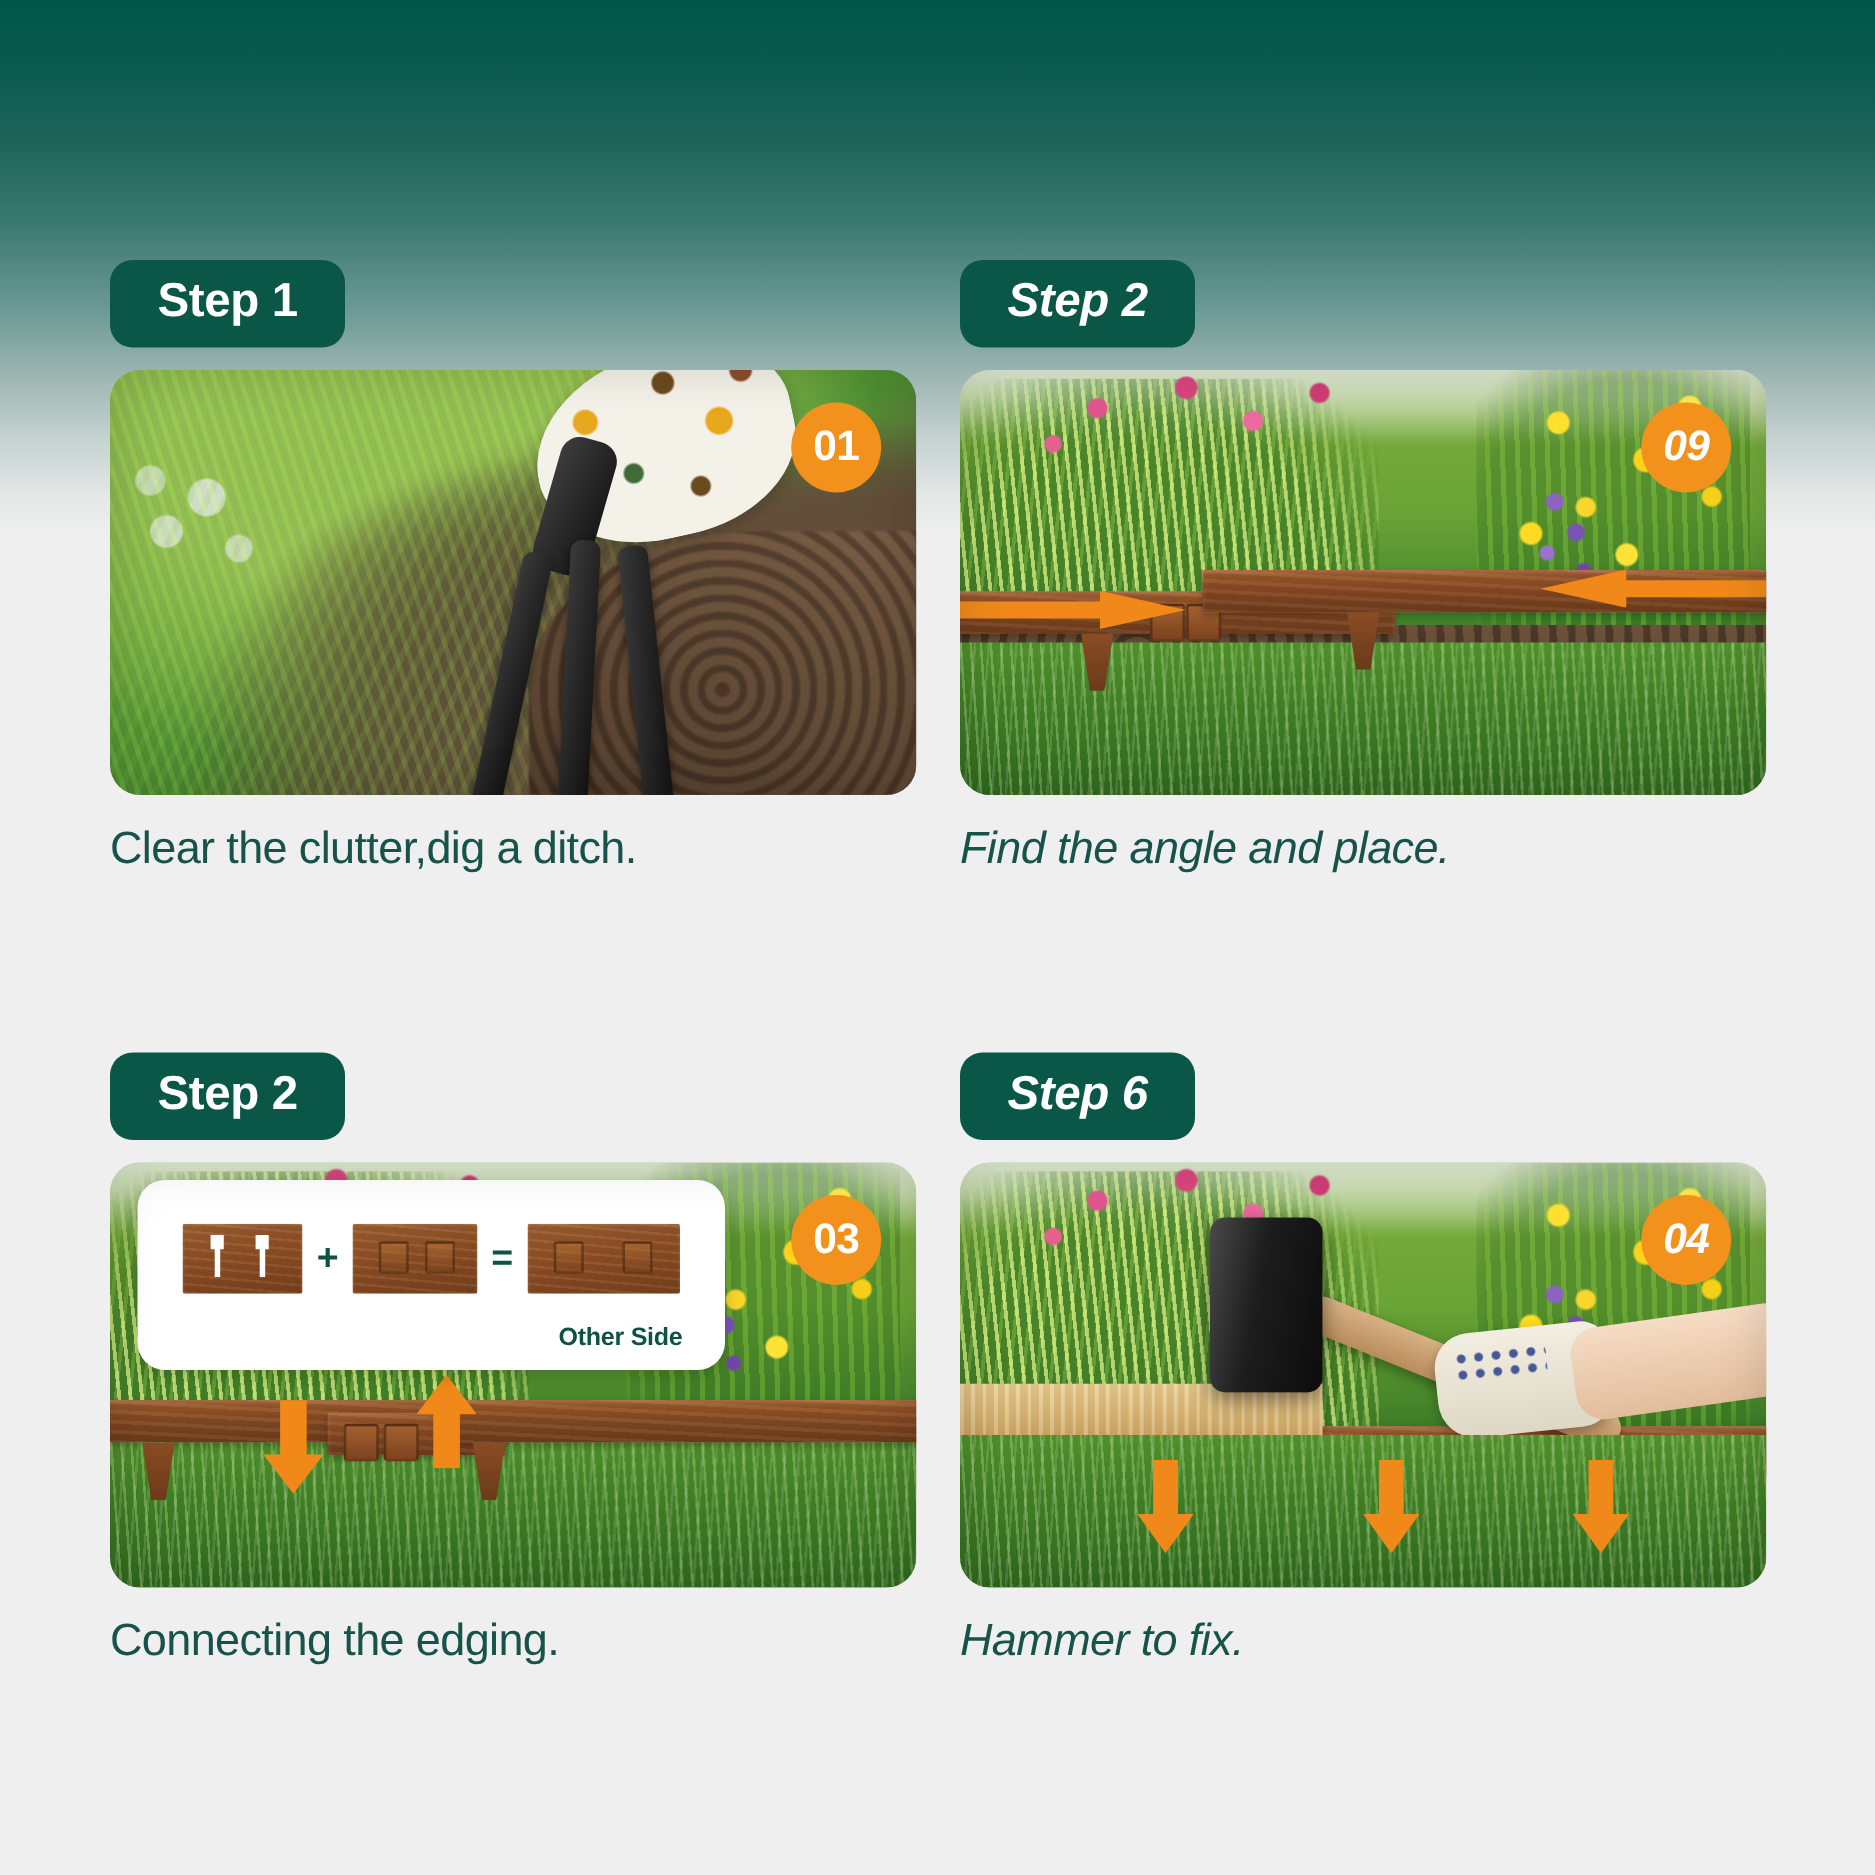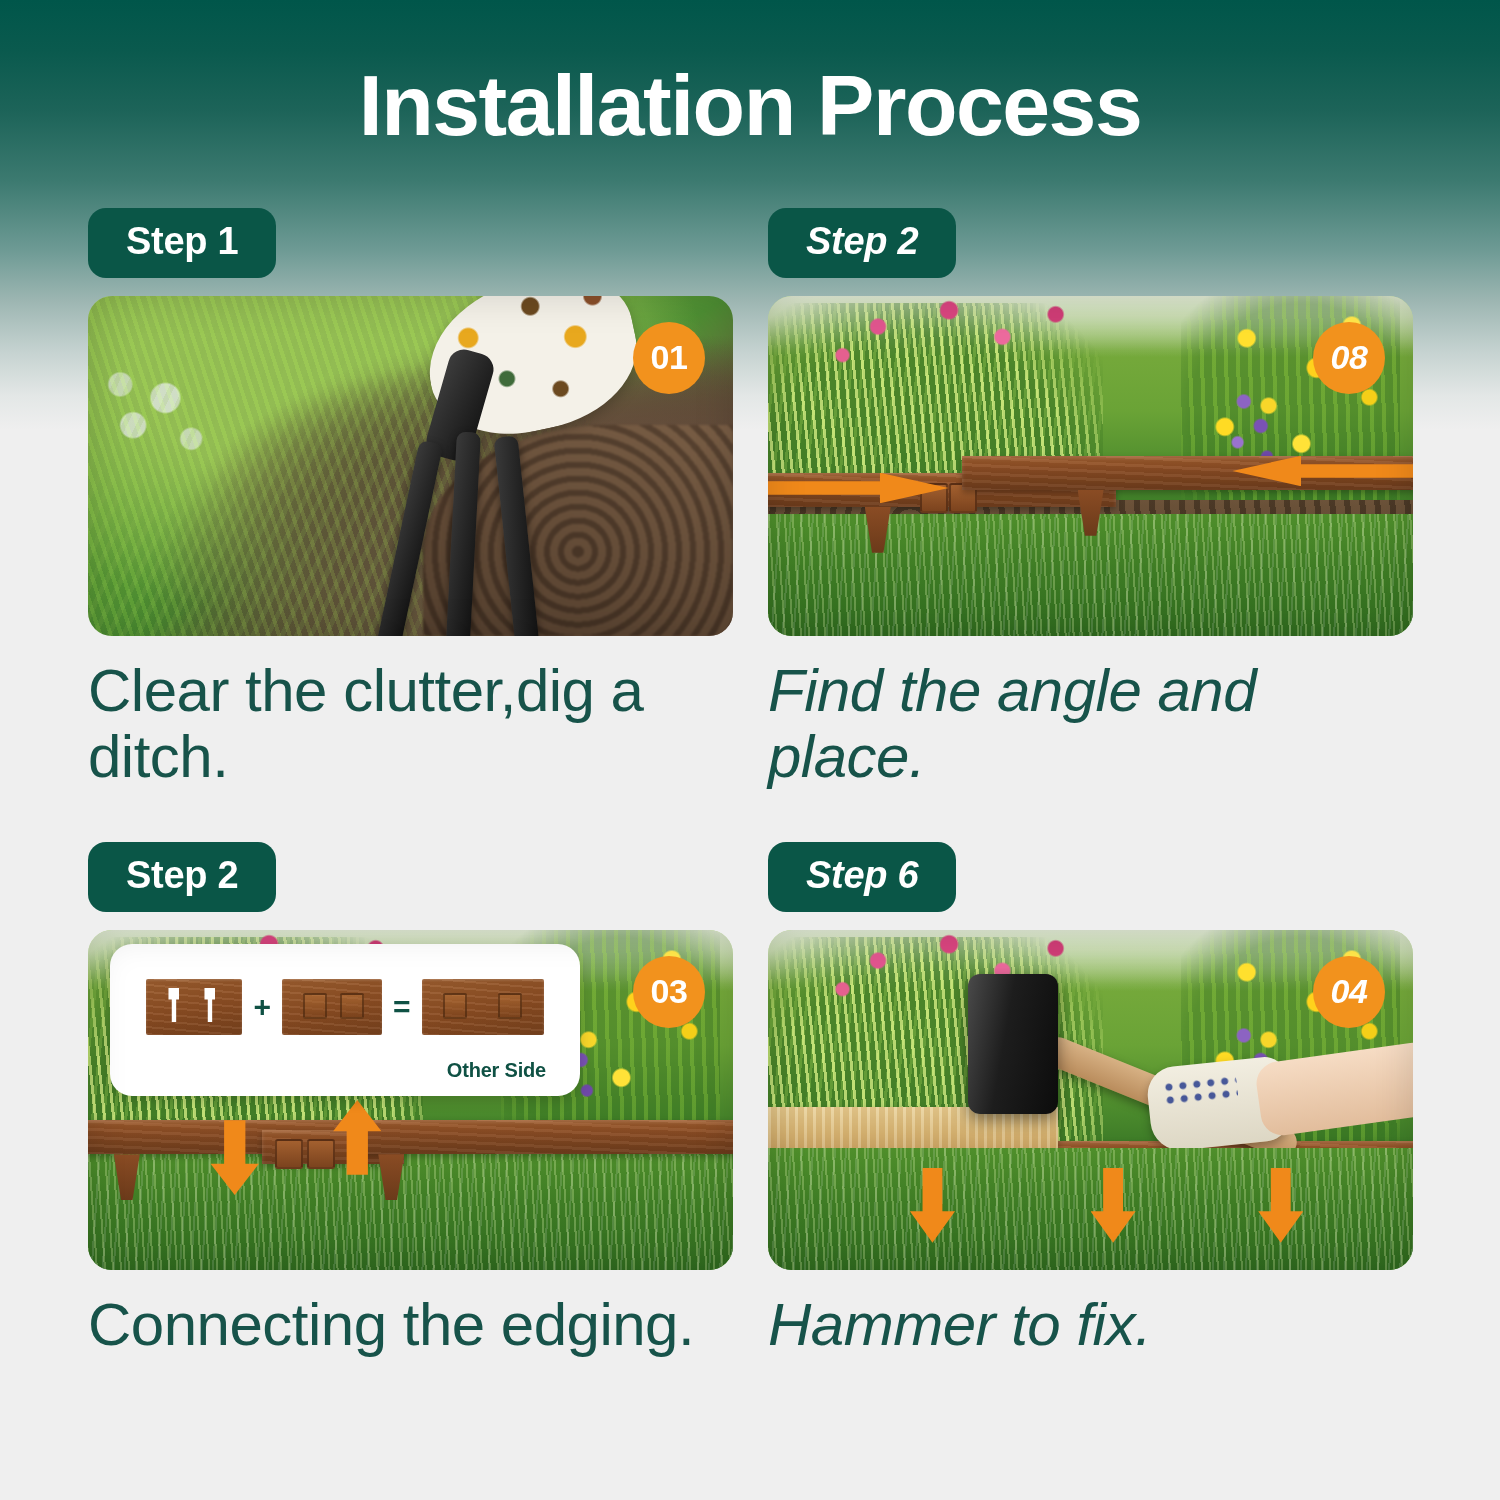--- a/index.html
+++ b/index.html
@@ -95,21 +95,21 @@
     display: flex;
     align-items: center;
     justify-content: center;
     letter-spacing: -0.5px;
     z-index: 40;
   }
 
   .caption {
     margin-top: 22px;
     color: #17534a;
-    font-size: 60px;
+    font-size: 36px;
     font-weight: 400;
     letter-spacing: -0.5px;
     line-height: 1.1;
   }
 
   
   .p1 {
     background:
       radial-gradient(circle at 12% 30%, rgba(255,255,255,.85) 0 14px, transparent 16px),
       radial-gradient(circle at 7% 38%, rgba(255,255,255,.8) 0 12px, transparent 14px),
@@ -401,21 +401,20 @@
     pointer-events: none;
     z-index: 35;
   }
 </style>
 </head>
 <body>
 
 <div class="page">
 
   <div class="header-band"></div>
-  <div class="page-title">Installation Process</div>
 
   <div class="steps">
 
     <div class="step col0 row0">
       <div class="step-badge">Step 1</div>
 
       <div class="photo p1">
         <div class="p1-sprigs"></div>
         <div class="p1-soil"></div>
         <div class="glove"></div>
@@ -449,21 +448,21 @@
         <div class="leg" style="left:15%;top:62%;width:26px;height:46px;"></div>
         <div class="tab" style="left:23.5%;top:55%;"></div>
         <div class="tab" style="left:28%;top:55%;"></div>
 
         <div class="edging" style="left:30%;top:47%;width:72%;height:10%;"></div>
         <div class="leg" style="left:48%;top:57%;width:26px;height:46px;"></div>
 
         <div class="arrow-r" style="left:0%;top:52%;width:28%;height:9%;"></div>
         <div class="arrow-l" style="right:0%;top:47%;width:28%;height:9%;"></div>
 
-        <div class="num-badge">08</div>
+        <div class="num-badge">09</div>
         <div class="photo-vignette"></div>
       </div>
 
       <div class="caption">Find the angle and place.</div>
     </div>
 
     <div class="step col0 row1">
       <div class="step-badge">Step 2</div>
 
       <div class="photo garden">

